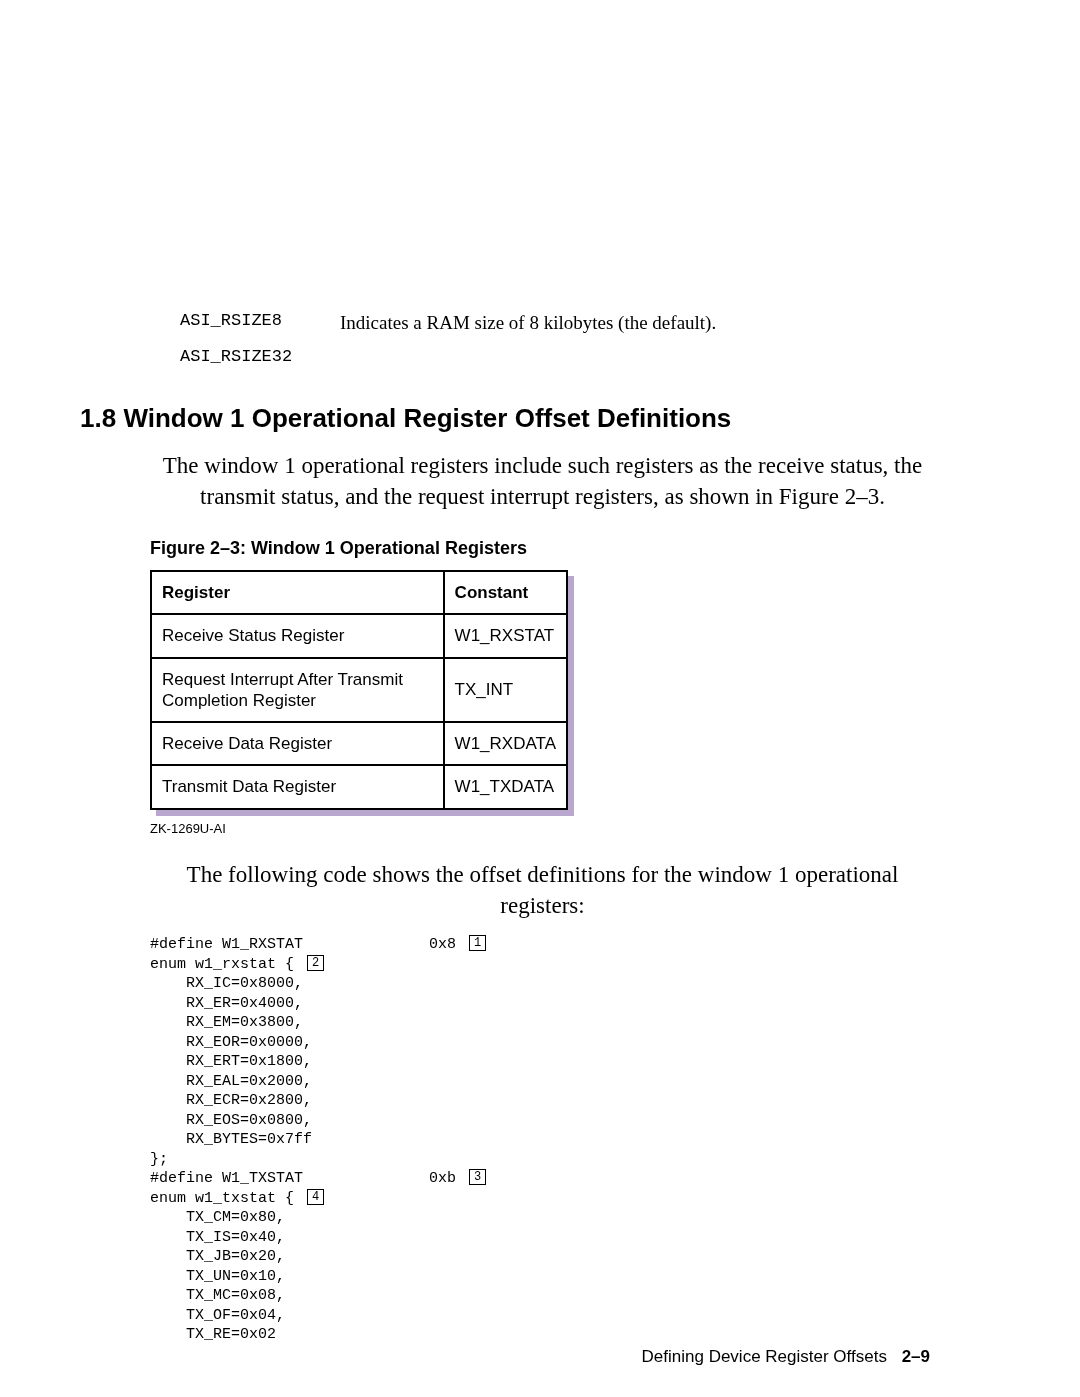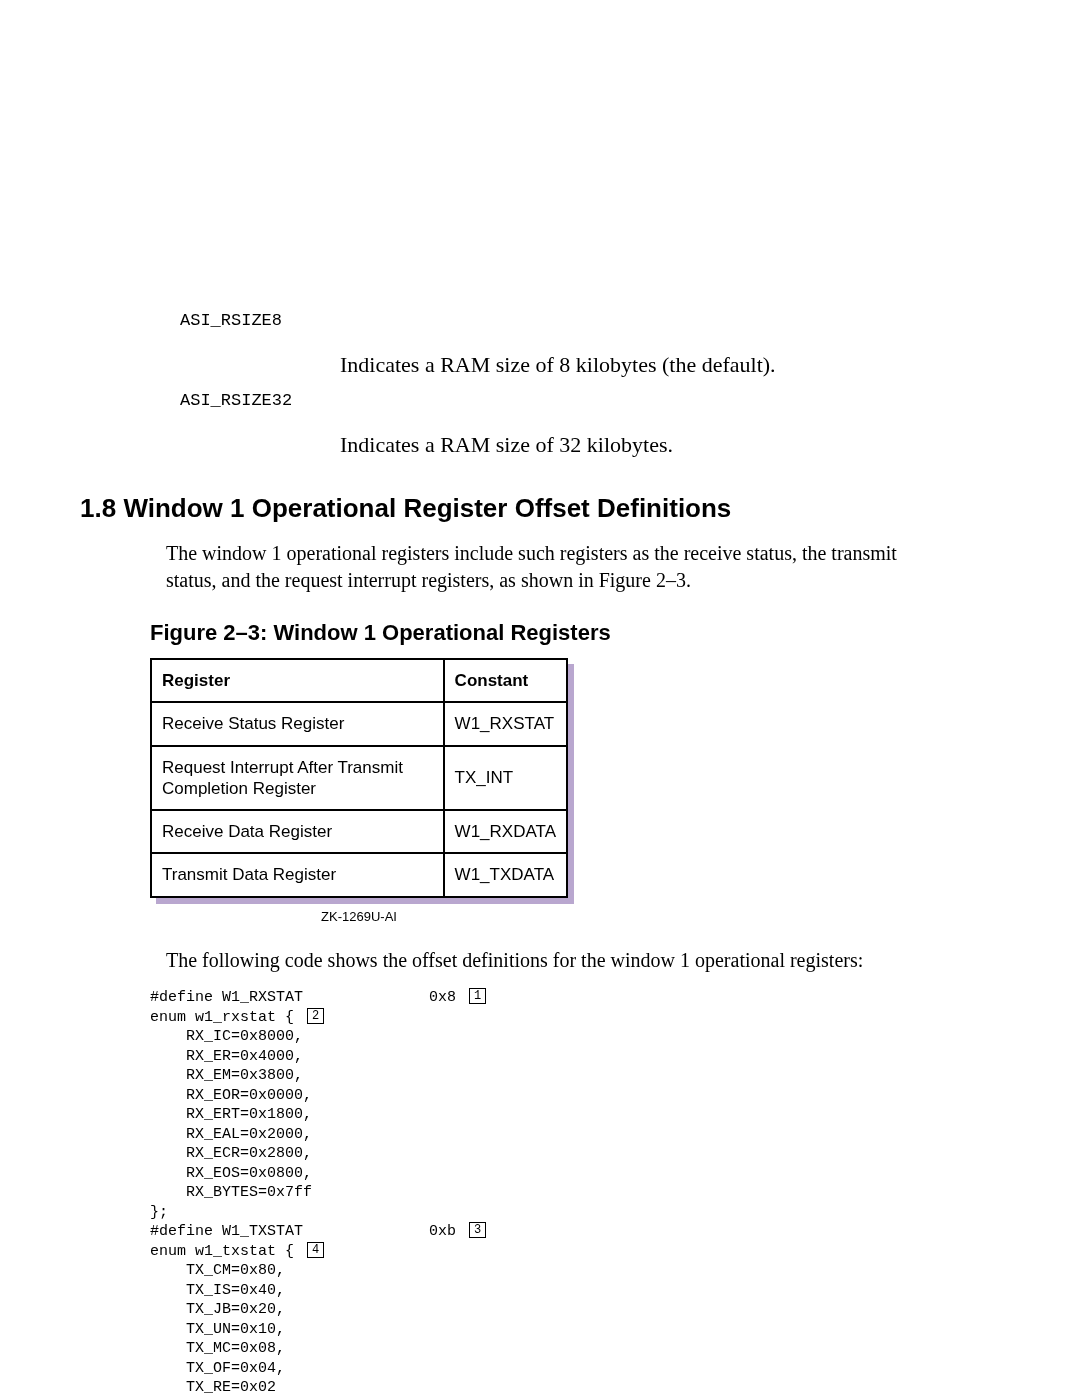--- a/index.html
+++ b/index.html
@@ -24,39 +24,39 @@
     margin: 0 0 10px 30px;
   }
   .def-term {
     font-family: "Courier New", Courier, monospace;
     font-size: 17px;
     width: 160px;
     flex: 0 0 160px;
   }
   .def-desc {
     font-family: "New Century Schoolbook", "Times New Roman", serif;
-    font-size: 22px;
-    margin-top: 40px;
+    font-size: 19px;
   }
   h2.section {
     font-family: Helvetica, Arial, sans-serif;
     font-weight: bold;
     font-size: 26px;
     margin: 32px 0 14px -70px;
   }
   .body-text {
     font-family: "New Century Schoolbook", "Times New Roman", serif;
-    font-size: 20px;
+    font-size: 23px;
     line-height: 1.35;
-    margin: 0 0 14px 16px;
+    margin: 0 0 14px 5px;
+    text-align: center;
   }
   .fig-caption {
     font-family: Helvetica, Arial, sans-serif;
     font-weight: bold;
-    font-size: 22px;
+    font-size: 18px;
     margin: 24px 0 10px 0;
   }
   .fig-wrap {
     position: relative;
     width: 418px;
     margin: 0 0 6px 0;
   }
   .fig-shadow {
     position: absolute;
     top: 6px;
@@ -79,21 +79,21 @@
     text-align: left;
     vertical-align: middle;
     line-height: 1.25;
   }
   table.reg th {
     font-weight: bold;
   }
   .fig-code {
     font-family: Helvetica, Arial, sans-serif;
     font-size: 13px;
-    text-align: center;
+    text-align: left;
     width: 418px;
     margin: 10px 0 0 0;
   }
   pre.code {
     font-family: "Courier New", Courier, monospace;
     font-size: 15px;
     line-height: 1.3;
     margin: 10px 0 12px 0;
     white-space: pre;
   }
@@ -123,21 +123,20 @@
 <body>
 
 <div class="page">
 
   <div class="def-row">
     <div class="def-term">ASI_RSIZE8</div>
     <div class="def-desc">Indicates a RAM size of 8 kilobytes (the default).</div>
   </div>
   <div class="def-row">
     <div class="def-term">ASI_RSIZE32</div>
-    <div class="def-desc">Indicates a RAM size of 32 kilobytes.</div>
   </div>
 
   <h2 class="section">
     <span>1.8</span>
     <span>Window 1 Operational Register Offset Definitions</span>
   </h2>
 
   <p class="body-text">The window 1 operational registers include such registers as the receive status, the transmit status, and the request interrupt registers, as shown in Figure 2–3.</p>
 
   <div class="fig-caption">Figure 2–3:  Window 1 Operational Registers</div>

